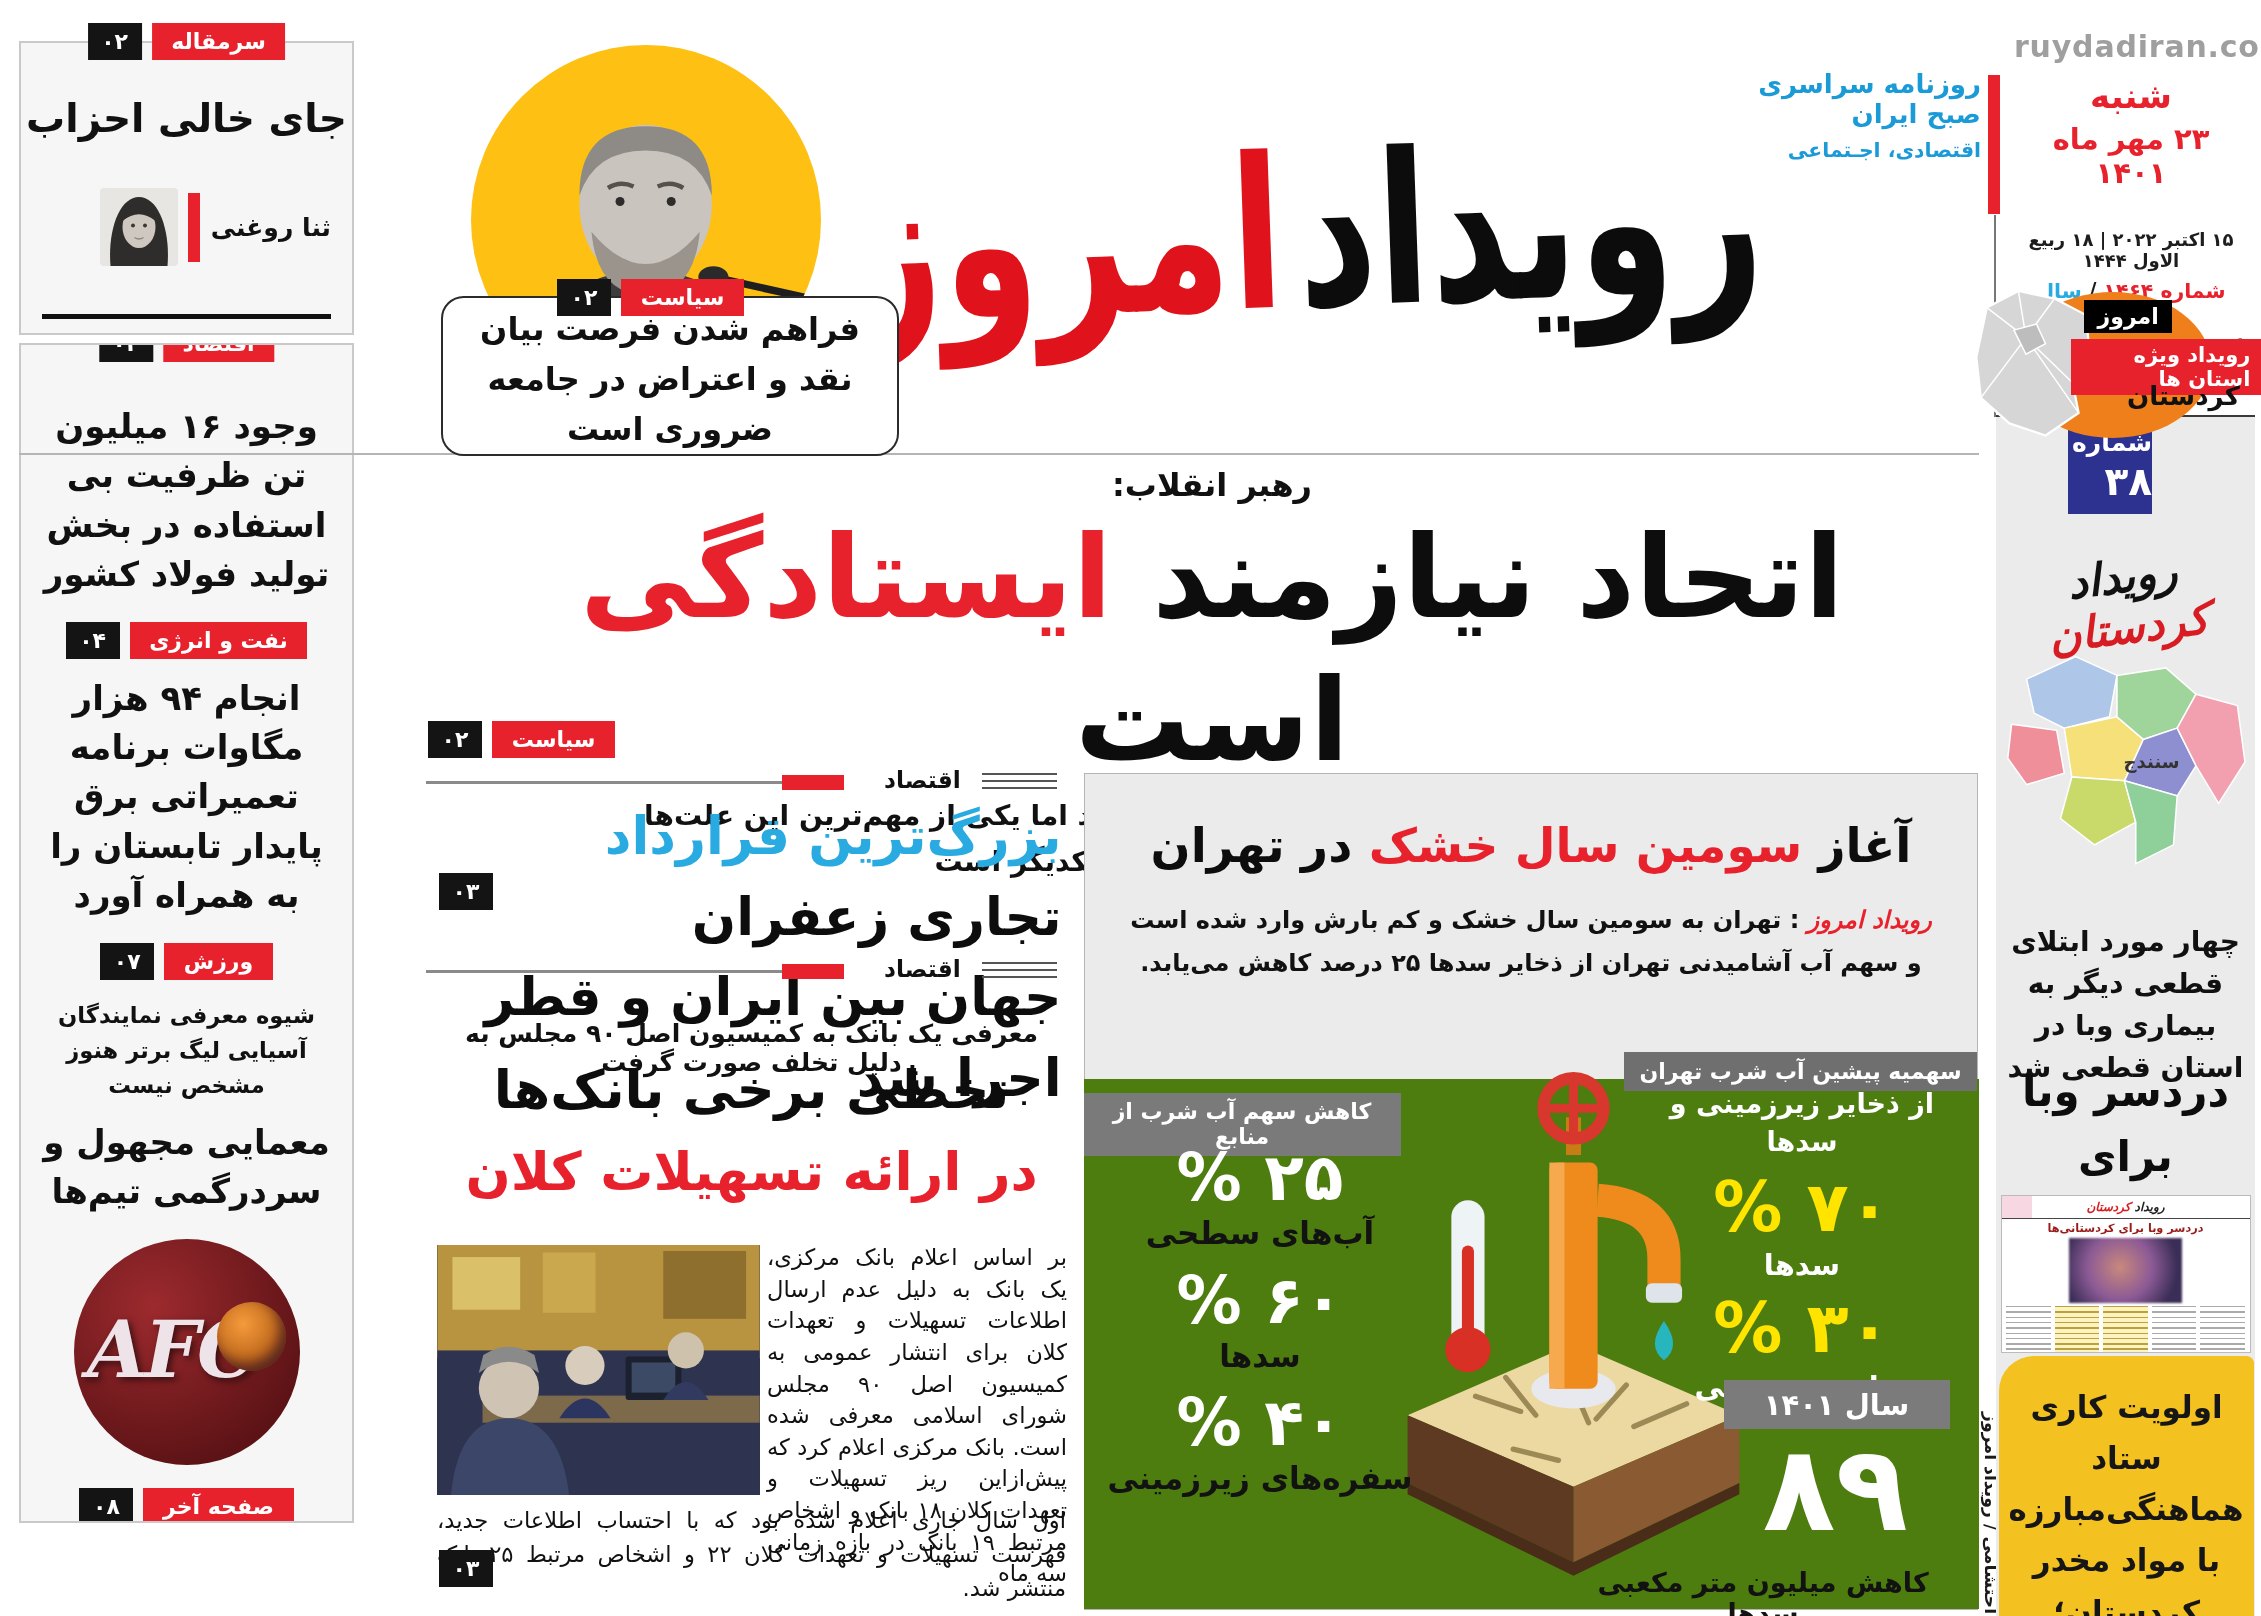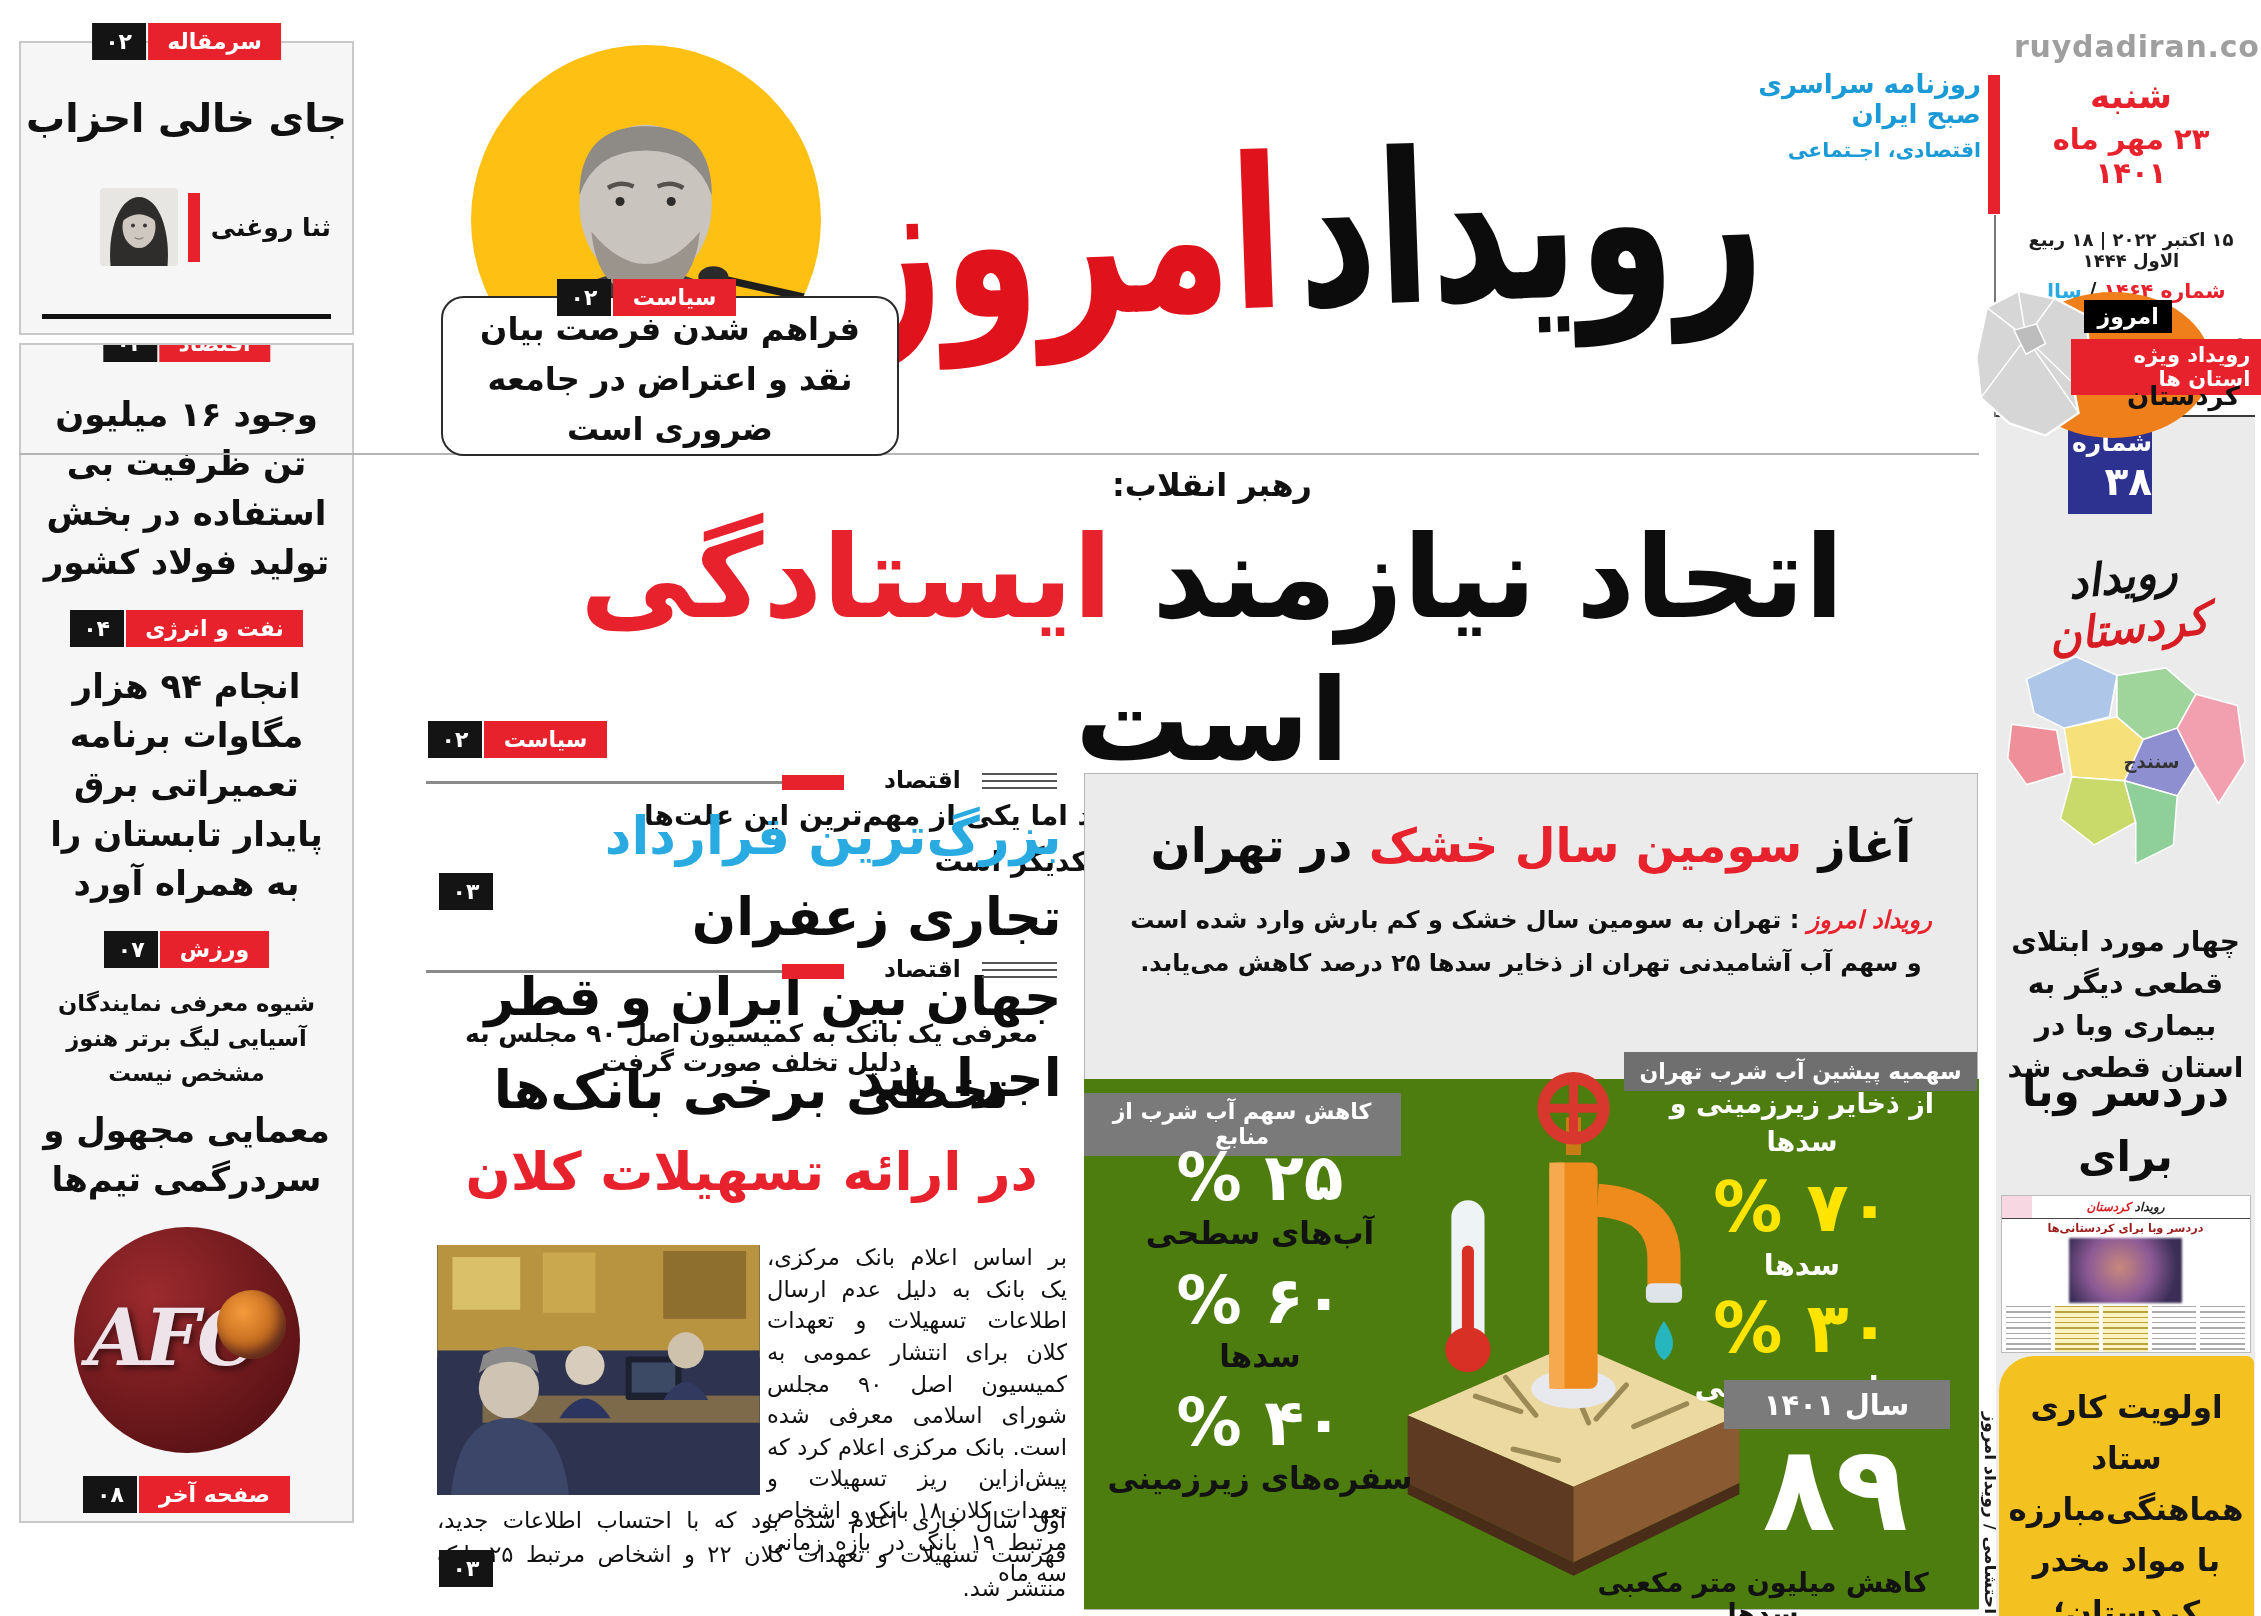--- a/index.html
+++ b/index.html
@@ -12,28 +12,28 @@
     --panel:#ebebeb;
     --pill:#6f6f6f;
     --hl-yellow:#ffe400;
     --box-yellow:#f3c120;
   }
   *{box-sizing:border-box;margin:0;padding:0}
   body{margin:0;background:#fff;font-family:"DejaVu Sans",sans-serif}
   .page{position:relative;width:2261px;height:1616px;background:#fff;overflow:hidden;direction:rtl}
 
   
-  .tagrow{display:inline-flex;direction:ltr;align-items:stretch;gap:2px}
+  .tagrow{display:inline-flex;direction:ltr;align-items:stretch;gap:10px}
   .pagenum{background:#141414;color:#fff;font-weight:bold;font-size:22px;padding:6px 13.6px;display:flex;align-items:center}
   .redtag{background:var(--red);color:#fff;font-weight:bold;font-size:22px;padding:6px 19.6px;display:flex;align-items:center}
 
   
   .lbox{position:absolute;background:#f6f6f6;border:2.3px solid #c9c9c9}
   .box1{left:19px;top:41px;width:335px;height:294px}
-  .box2{left:19px;top:343px;width:335px;height:1180px;overflow:hidden;padding-top:30px}
+  .box2{left:19px;top:343px;width:335px;height:1180px;overflow:hidden;padding-top:42px}
   .abs-top{position:absolute;top:-20.4px;left:50%;transform:translateX(-50%)}
   .ed-title{font-size:39px;font-weight:bold;text-align:center;margin-top:53px;color:#111}
   .author-row{display:flex;align-items:center;justify-content:flex-start;gap:10.6px;margin:47px 21px 0;direction:rtl}
   .avatar{width:78px;height:78px;border-radius:4.5px;overflow:hidden;flex:0 0 auto;background:#ddd}
   .red-vbar{width:12px;height:69px;background:var(--red);flex:0 0 auto}
   .author{font-size:25px;font-weight:bold;color:#111}
   .ed-underline{position:absolute;left:21px;right:21px;bottom:13.6px;height:5.3px;background:#111}
   .ltitle{font-size:34px;font-weight:bold;text-align:center;line-height:1.45;margin:15px 15px 22.6px;color:#111}
   .lkicker{font-size:22.6px;font-weight:bold;text-align:center;line-height:1.55;margin:18px 19.6px 0;color:#111}
   .inflow{display:flex;justify-content:center;margin:22.6px auto 3px;position:relative;left:auto;transform:none}

